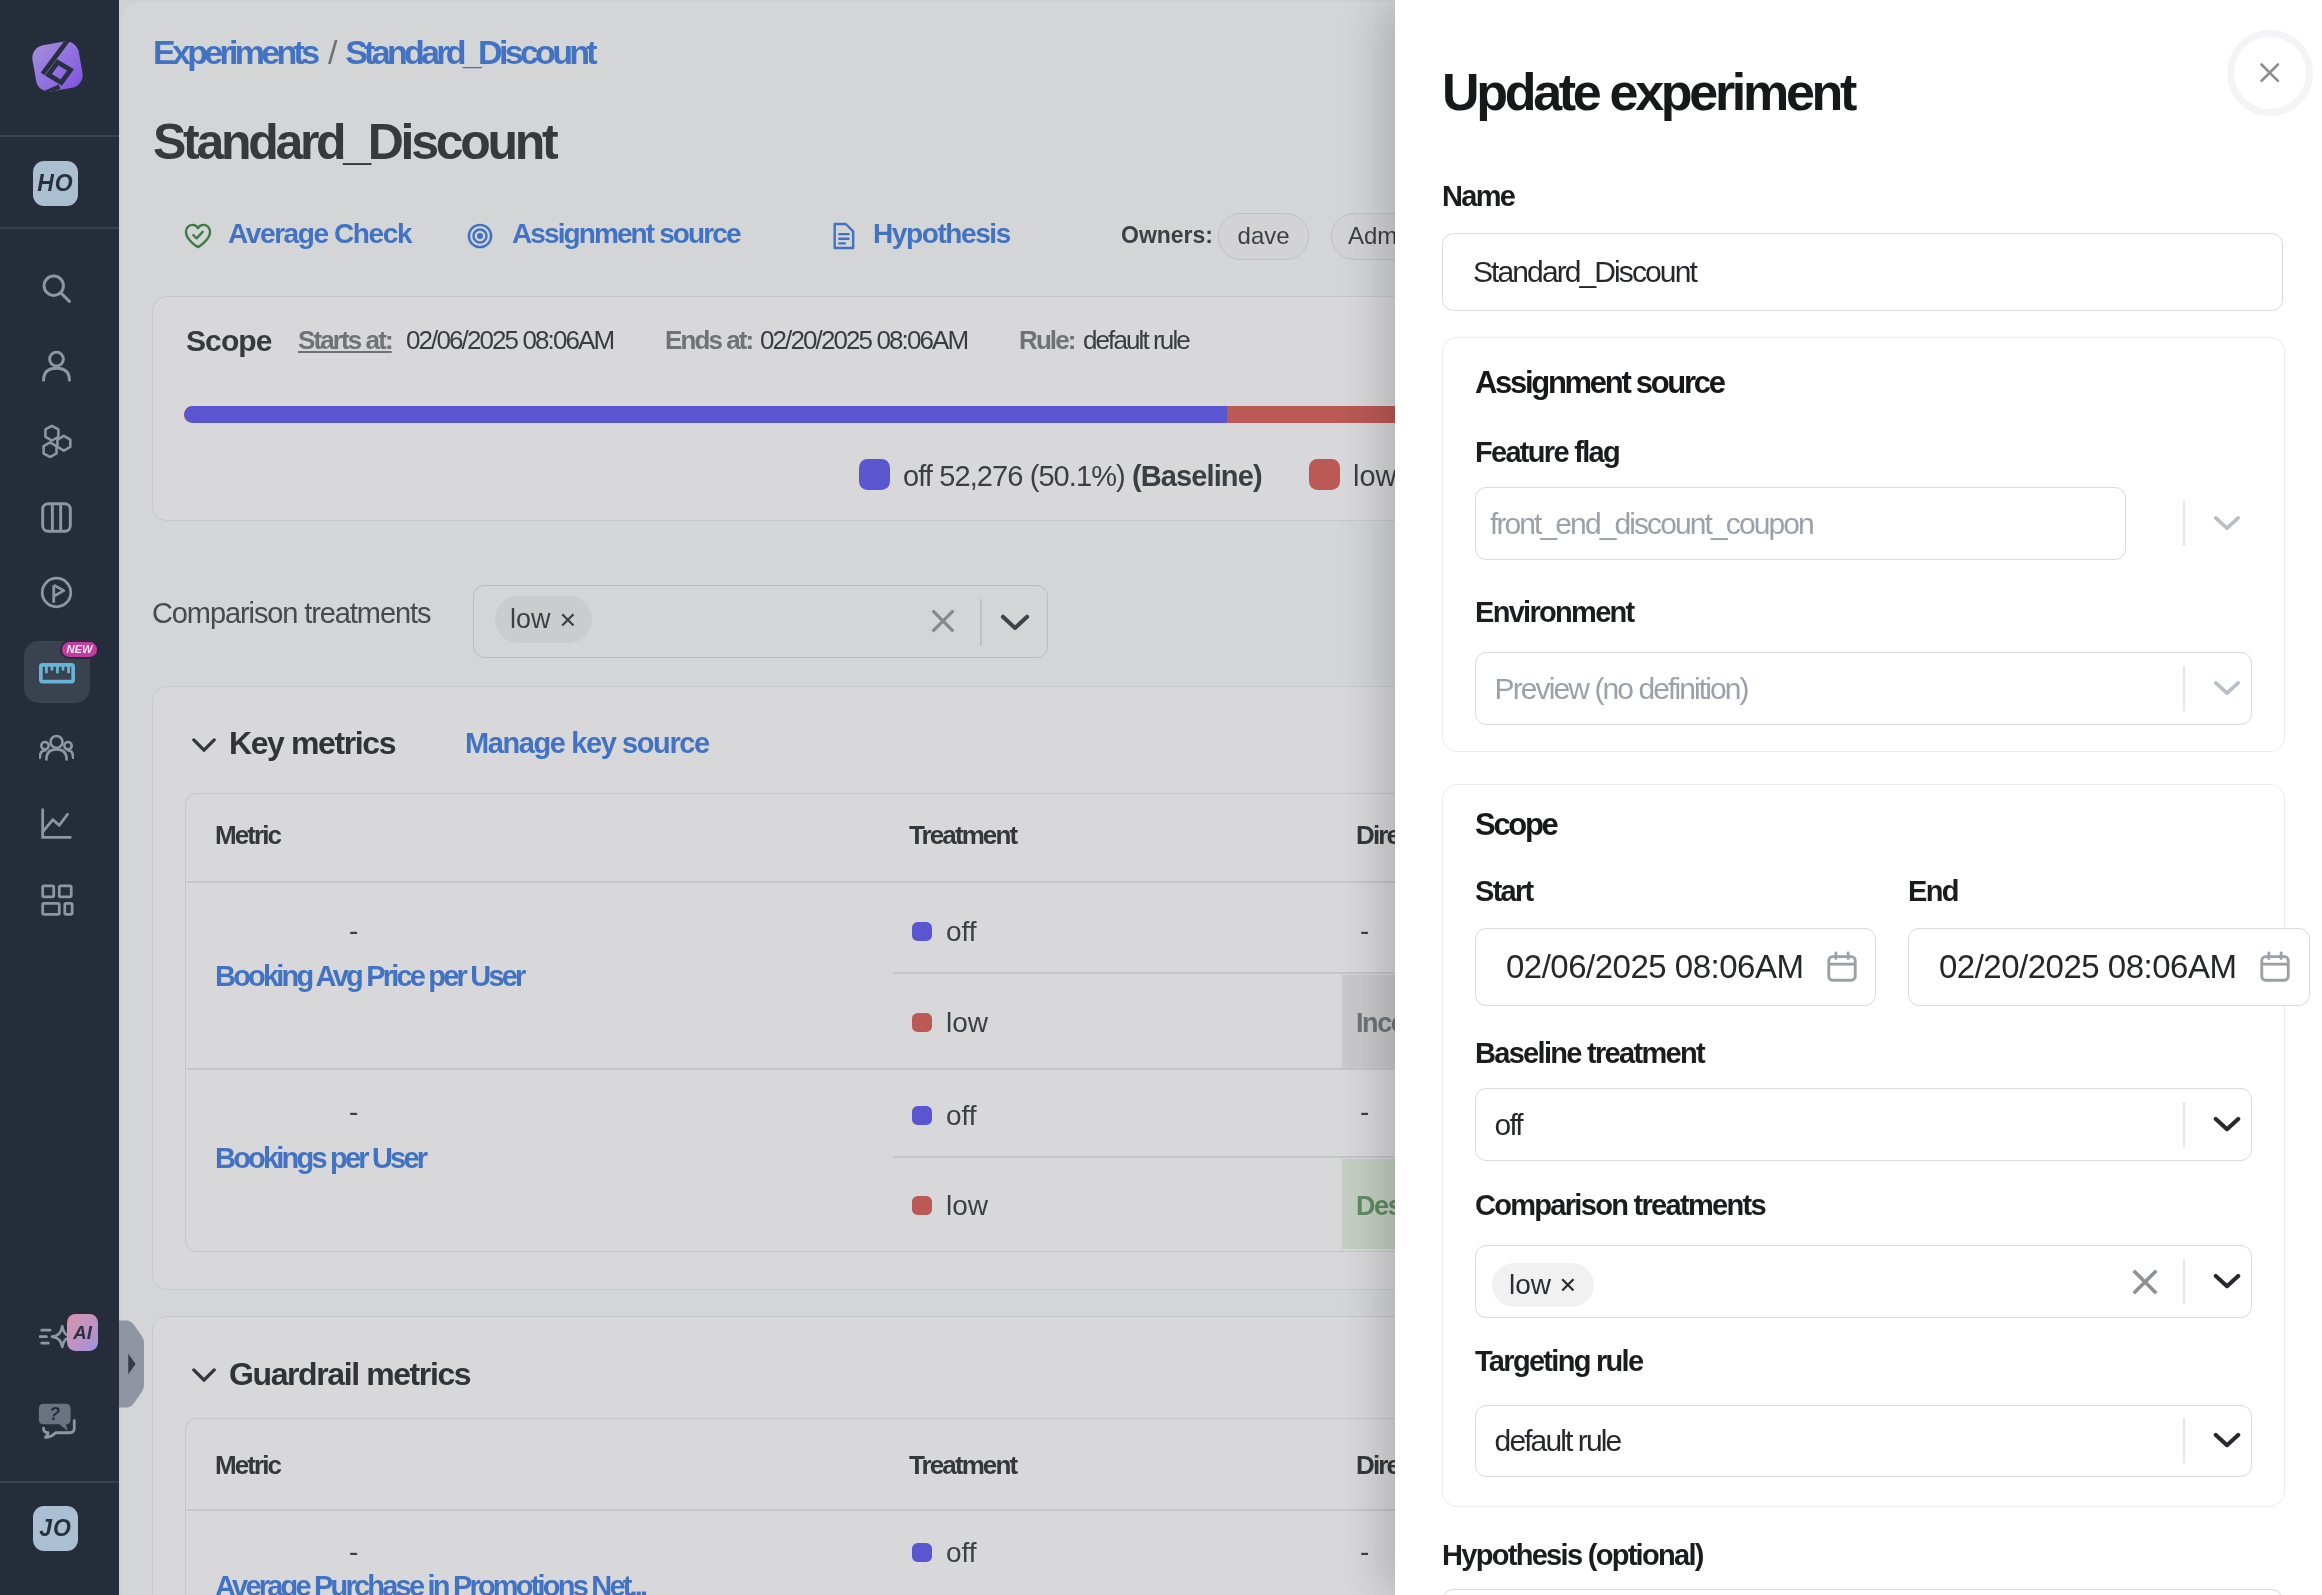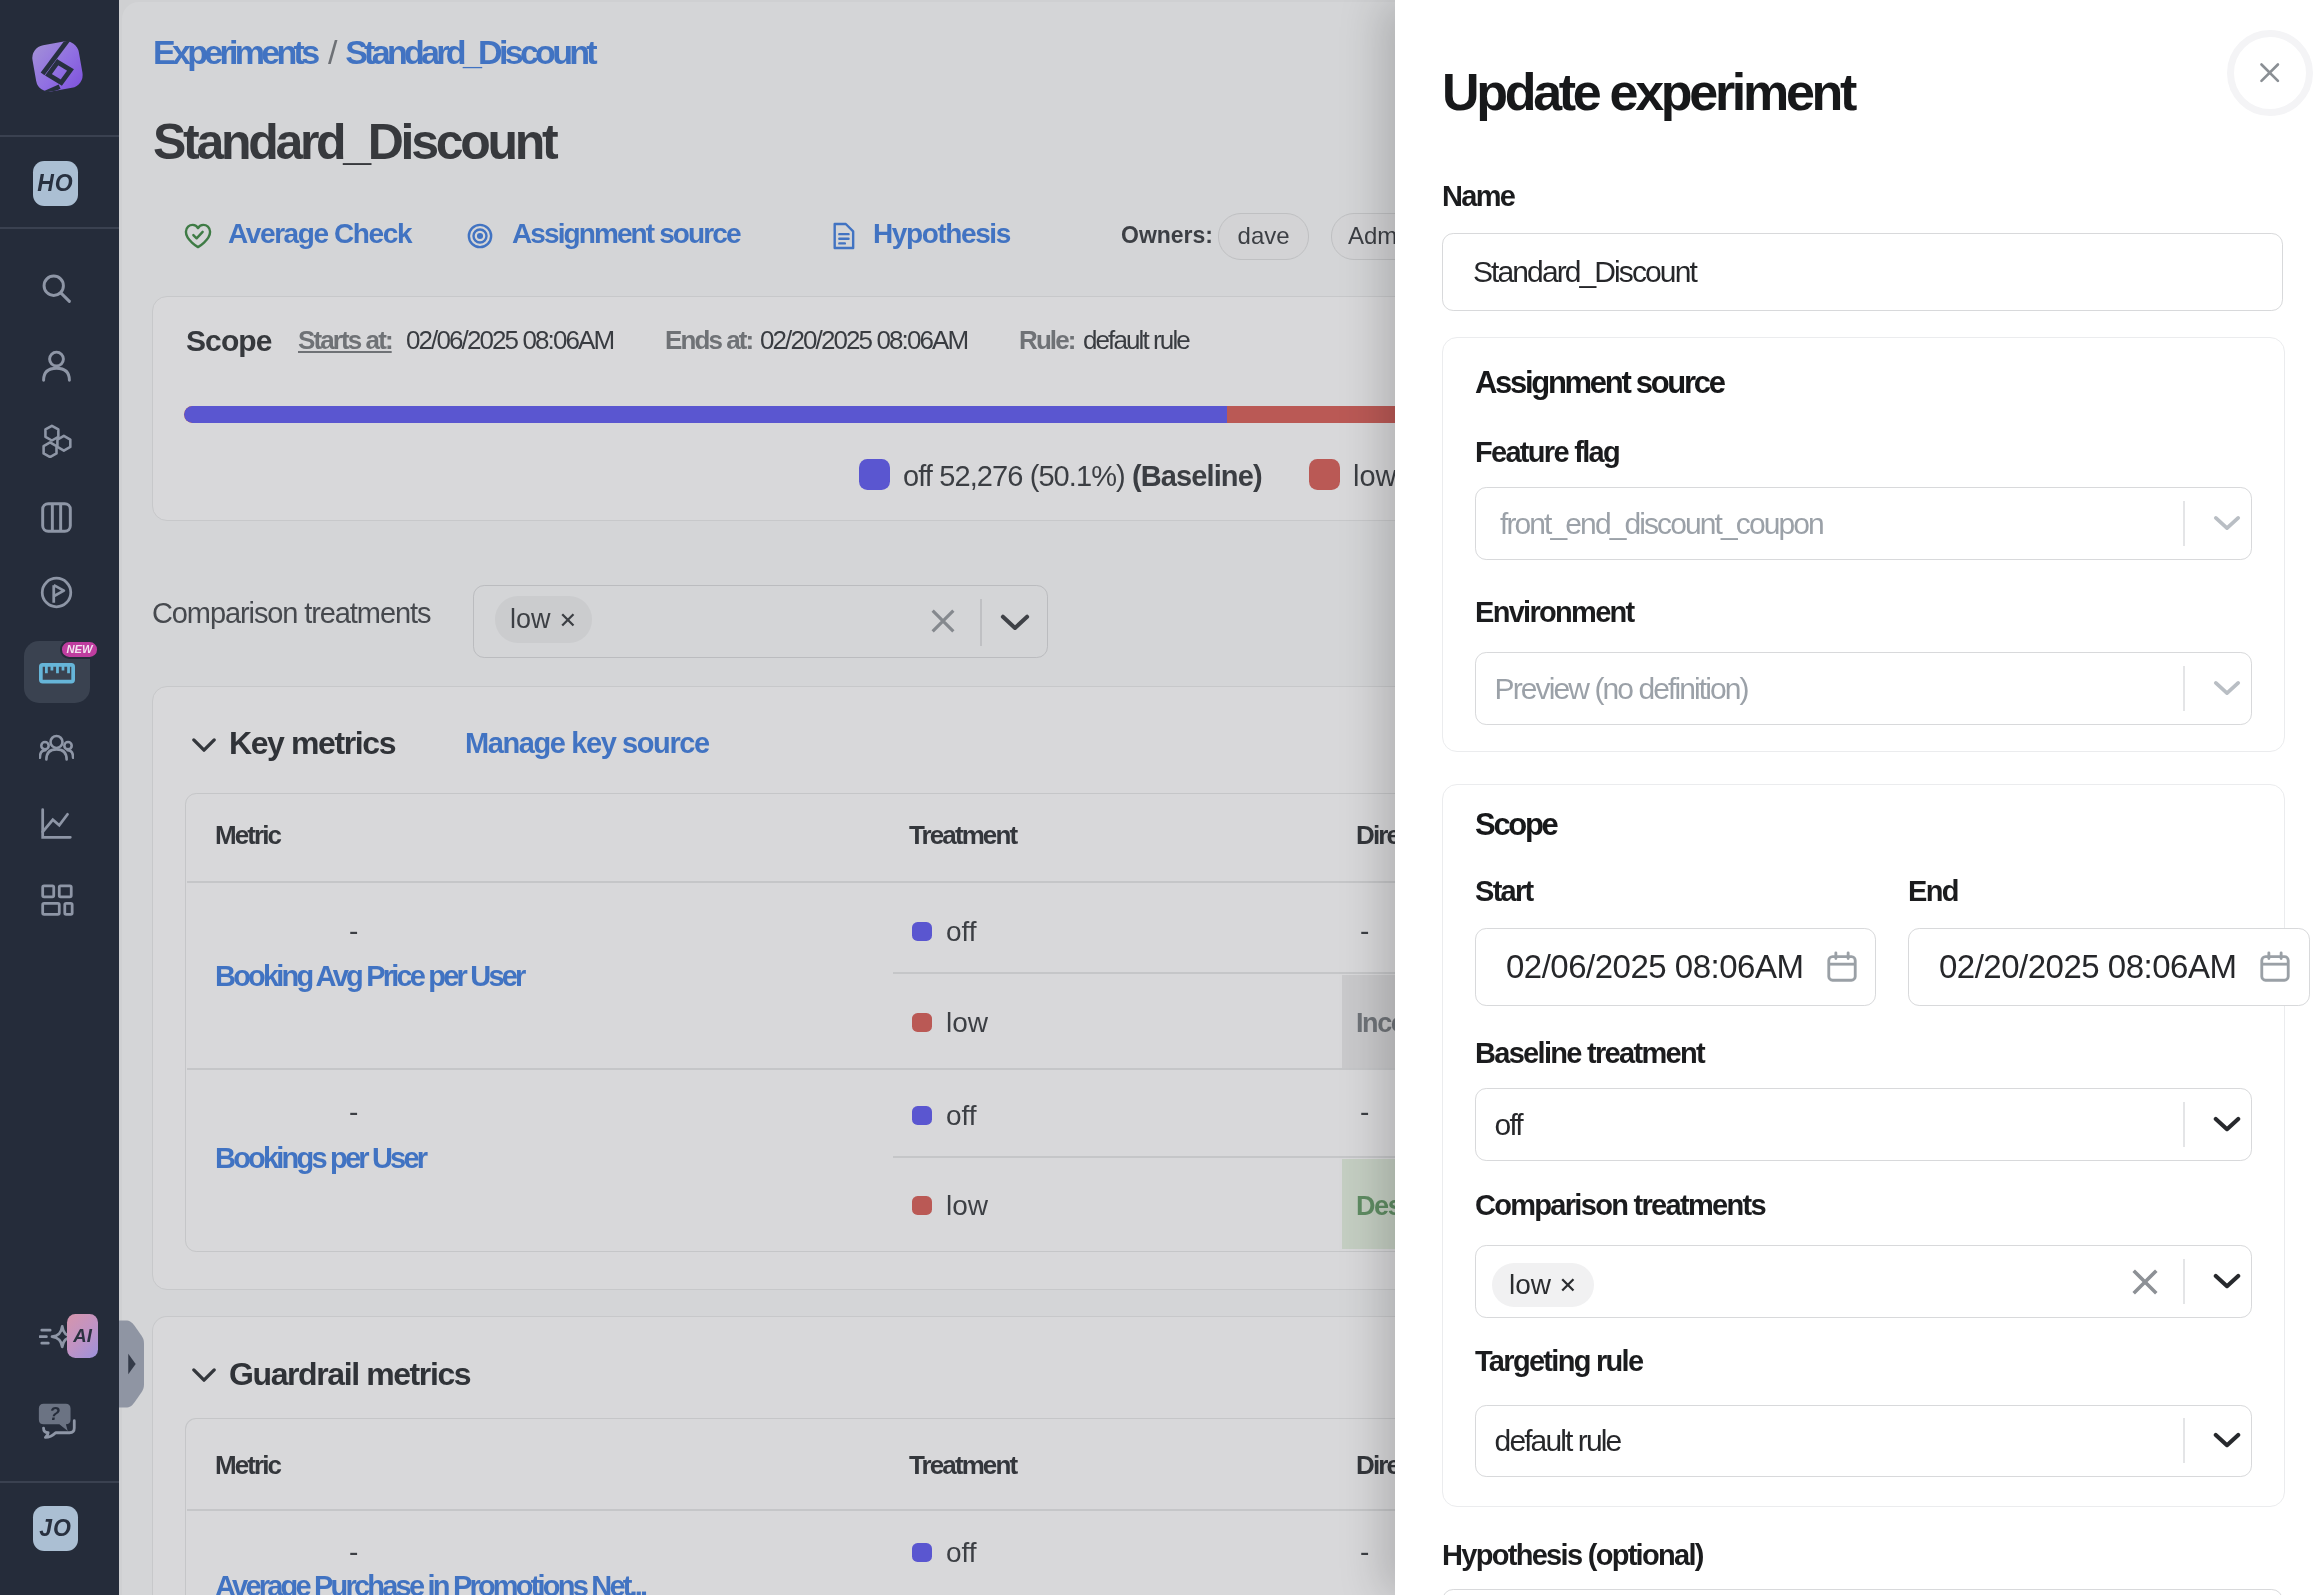--- a/index.html
+++ b/index.html
@@ -219,21 +219,21 @@
     <rect x="4" y="3" width="12" height="12" rx="1.5"></rect>
         <rect x="22" y="3" width="13" height="12" rx="1.5"></rect>
     <rect x="4" y="22" width="18" height="12" rx="1.5"></rect>
         <rect x="28" y="22" width="8" height="12" rx="1.5"></rect>
   </svg>
 
   <svg class="abs" style="left:39px;top:1319px;" width="39" height="39" viewBox="0 0 42 42" fill="none" stroke="#8e96a6" stroke-width="3" stroke-linecap="round">
     <path d="M 25 8 C 26 15, 29 18, 36 19 C 29 20, 26 23, 25 30 C 24 23, 21 20, 14 19 C 21 18, 24 15, 25 8 Z" stroke-linejoin="round"></path>
     <path d="M 3 12 L 12 12 M 1 19 L 8 19 M 3 26 L 10 26"></path>
   </svg>
-  <div class="abs" style="left:67px;top:1314px;width:31px;height:44px;border-radius:8.4px;
+  <div class="abs" style="left:67px;top:1314px;width:31px;height:37px;border-radius:8.4px;
     background:linear-gradient(135deg,#d695ab 0%,#c193c3 50%,#9c92dc 100%);
     color:#2b3140;font-weight:700;font-size:18.6px;display:flex;align-items:center;justify-content:center;">AI</div>
 
   <svg class="abs" style="left:37px;top:1402px;" width="41" height="41" viewBox="0 0 44 44" fill="none">
     <path d="M 40 20 L 40 28 C 40 31 38 33 35 33 L 20 33 C 17 36 13 38 9 38 C 11 36 12 35 12 33 C 9 33 7 31 7 28" stroke="#8e96a6" stroke-width="3" fill="none" stroke-linejoin="round" stroke-linecap="round"></path>
     <path d="M 7 2 L 31 2 C 34 2 36 4 36 7 L 36 19 C 36 22 34 24 31 24 L 33 31 L 24 24 L 7 24 C 4 24 2 22 2 19 L 2 7 C 2 4 4 2 7 2 Z" fill="#6b7383"></path>
     <text x="19" y="19" font-size="19" font-weight="700" fill="#252c3a" text-anchor="middle">?</text>
   </svg>
   <div class="sdiv" style="top:1481px;"></div>
   <div class="badge" style="top:1506px;">JO</div>
@@ -250,21 +250,21 @@
     <svg width="21.4" height="21.4" viewBox="0 0 26 26">
           <path d="M 3 3 L 23 23 M 23 3 L 3 23" stroke="#8a8f94" stroke-width="3.2" stroke-linecap="round"></path>
         </svg>
   </div>
   <div class="dlab" style="left:47px;top:182px;">Name</div>
   <div class="dinput" style="left:47px;top:233px;width:841px;height:78px;padding-left:30px;">Standard_Discount</div>
 
   <div class="dcard" style="left:47px;top:337px;width:843px;height:415px;"></div>
   <div class="dhead" style="left:80px;top:367px;">Assignment source</div>
   <div class="dlab" style="left:80px;top:438px;">Feature flag</div>
-  <div class="dinput" style="left:80px;top:487px;width:777px;height:73px;padding-left:24px;color:#9ba1a8;">front_end_discount_coupon</div>
+  <div class="dinput" style="left:80px;top:487px;width:651px;height:73px;padding-left:14px;color:#9ba1a8;">front_end_discount_coupon</div>
   <div class="ddiv" style="left:788px;top:501px;height:45px;"></div>
   <svg class="chev" style="left:818px;top:515px;" viewBox="0 0 30 18" fill="none">
         <path d="M 3 3 L 15 14 L 27 3" stroke="#b9bec4" stroke-width="4" stroke-linecap="round" stroke-linejoin="round"></path>
       </svg>
   <div class="dlab" style="left:80px;top:598px;">Environment</div>
   <div class="dinput" style="left:80px;top:652px;width:777px;height:73px;padding-left:18.6px;color:#9ba1a8;">Preview (no definition)</div>
   <div class="ddiv" style="left:788px;top:666px;height:45px;"></div>
   <svg class="chev" style="left:818px;top:680px;" viewBox="0 0 30 18" fill="none">
         <path d="M 3 3 L 15 14 L 27 3" stroke="#b9bec4" stroke-width="4" stroke-linecap="round" stroke-linejoin="round"></path>
       </svg>

